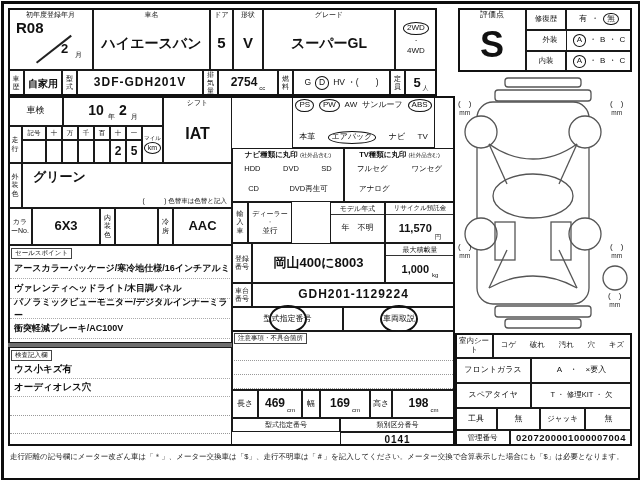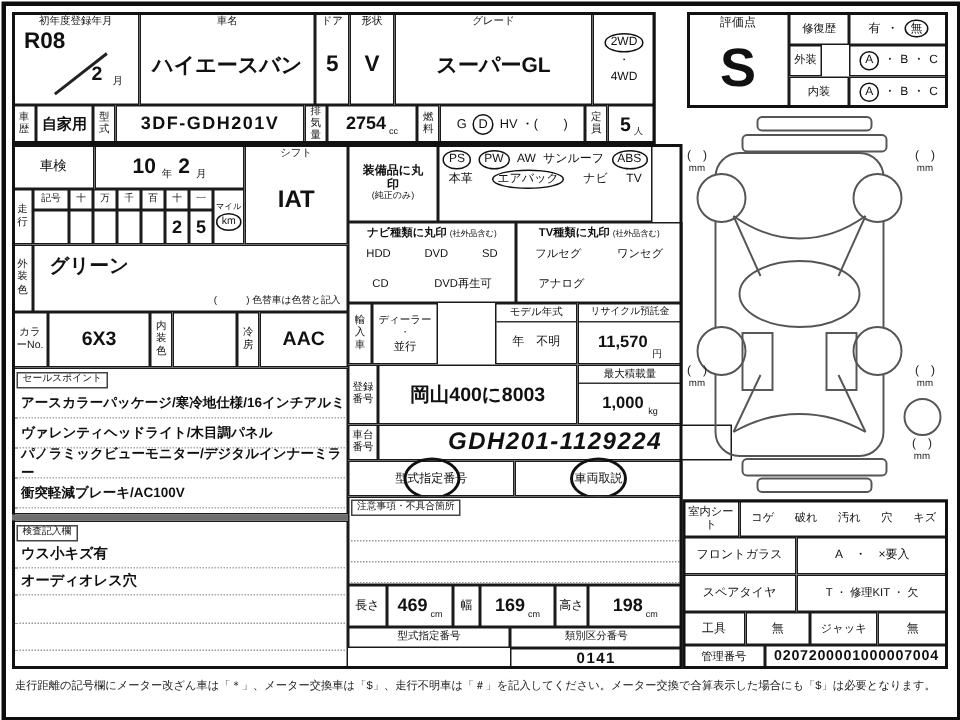--- a/index.html
+++ b/index.html
@@ -97,21 +97,21 @@
   <div class="cell col" style="left:458px;top:8px;width:68px;height:64px;">
     <span class="hd" style="font-size:8px;">評価点</span>
     <span class="val bold" style="font-size:36px;">S</span>
   </div>
   <div class="cell" style="left:526px;top:8px;width:40px;height:22px;font-size:7.5px;">修復歴</div>
   <div class="cell" style="left:566px;top:8px;width:66px;height:22px;gap:4px;font-size:8px;">
     <span>有</span>
     <span>・</span>
     <span class="circ">無</span>
   </div>
-  <div class="cell" style="left:526px;top:30px;width:22px;height:21px;font-size:7.5px;">外装</div>
+  <div class="cell" style="left:526px;top:30px;width:48px;height:21px;font-size:7.5px;">外装</div>
   <div class="cell" style="left:566px;top:30px;width:66px;height:21px;gap:3px;font-size:8px;">
     <span class="circ">A</span>
     <span>・</span>
     <span>B</span>
     <span>・</span>
     <span>C</span>
   </div>
   <div class="cell" style="left:526px;top:51px;width:40px;height:21px;font-size:7.5px;">内装</div>
   <div class="cell" style="left:566px;top:51px;width:66px;height:21px;gap:3px;font-size:8px;">
     <span class="circ">A</span>
@@ -177,25 +177,21 @@
   <div class="handline" style="left:10px;top:319px;width:220px;height:20px;font-size:9px;">衝突軽減ブレーキ/AC100V</div>
 
   <div style="position:absolute;left:8px;top:343px;width:224px;height:4px;background:#6e6e6e;z-index:6;"></div>
   <div class="cell" style="left:8px;top:347px;width:224px;height:99px;"></div>
   <div class="tab" style="left:11px;top:350px;">検査記入欄</div>
   <div class="handline" style="left:10px;top:361px;width:220px;height:18px;">ウス小キズ有</div>
   <div class="handline" style="left:10px;top:379px;width:220px;height:18px;">オーディオレス穴</div>
   <div class="dotline" style="left:10px;top:397px;width:220px;height:18px;"></div>
   <div class="dotline" style="left:10px;top:415px;width:220px;height:18px;"></div>
 
-  <div class="cell col" style="left:232px;top:96px;width:60px;height:52px;justify-content:center;">
-    <span class="bold" style="font-size:8px;text-align:center;width:44px;">装備品に丸印</span>
-    <span style="font-size:6px;">(純正のみ)</span>
-  </div>
-  <div class="cell col" style="left:292px;top:96px;width:143px;height:52px;justify-content:flex-start;padding:3px 0;">
+  <div class="cell col" style="left:292px;top:96px;width:143px;height:52px;justify-content:flex-end;padding:3px 0;gap:19px;">
     <div style="display:flex;width:100%;justify-content:space-around;align-items:center;font-size:8px;">
       <span class="circ">PS</span>
       <span class="circ">PW</span>
       <span>AW</span>
       <span>サンルーフ</span>
       <span class="circ">ABS</span>
     </div>
     <div style="display:flex;width:100%;justify-content:space-around;align-items:center;font-size:8px;">
       <span>本革</span>
       <span class="circ">エアバック</span>
@@ -256,21 +252,21 @@
   <div class="cell bold" style="left:252px;top:243px;width:133px;height:40px;font-size:13px;">岡山400に8003</div>
   <div class="cell col" style="left:385px;top:243px;width:70px;height:40px;">
     <span class="hd" style="border-bottom:1px solid #333;width:100%;box-sizing:border-box;padding-bottom:2px;text-align:center;">最大積載量</span>
     <span class="val">
       <span class="bold" style="font-size:11px;">1,000</span>
       <span style="font-size:6px;margin-left:3px;align-self:flex-end;padding-bottom:3px;">kg</span>
     </span>
   </div>
 
   <div class="cell vlab" style="left:232px;top:283px;width:20px;height:24px;">車台番号</div>
-  <div class="cell bold" style="left:252px;top:283px;width:236px;height:24px;font-size:16px;letter-spacing:1px;font-style:italic;">GDH201-1129224</div>
+  <div class="cell bold" style="left:252px;top:283px;width:203px;height:24px;font-size:12px;letter-spacing:1px;">GDH201-1129224</div>
 
   <div class="cell" style="left:232px;top:307px;width:111px;height:24px;font-size:8px;">
     <span>型式指定番号</span>
     <span class="oval"></span>
   </div>
   <div class="cell" style="left:343px;top:307px;width:112px;height:24px;font-size:8px;">
     <span>車両取説</span>
     <span class="oval"></span>
   </div>
 

